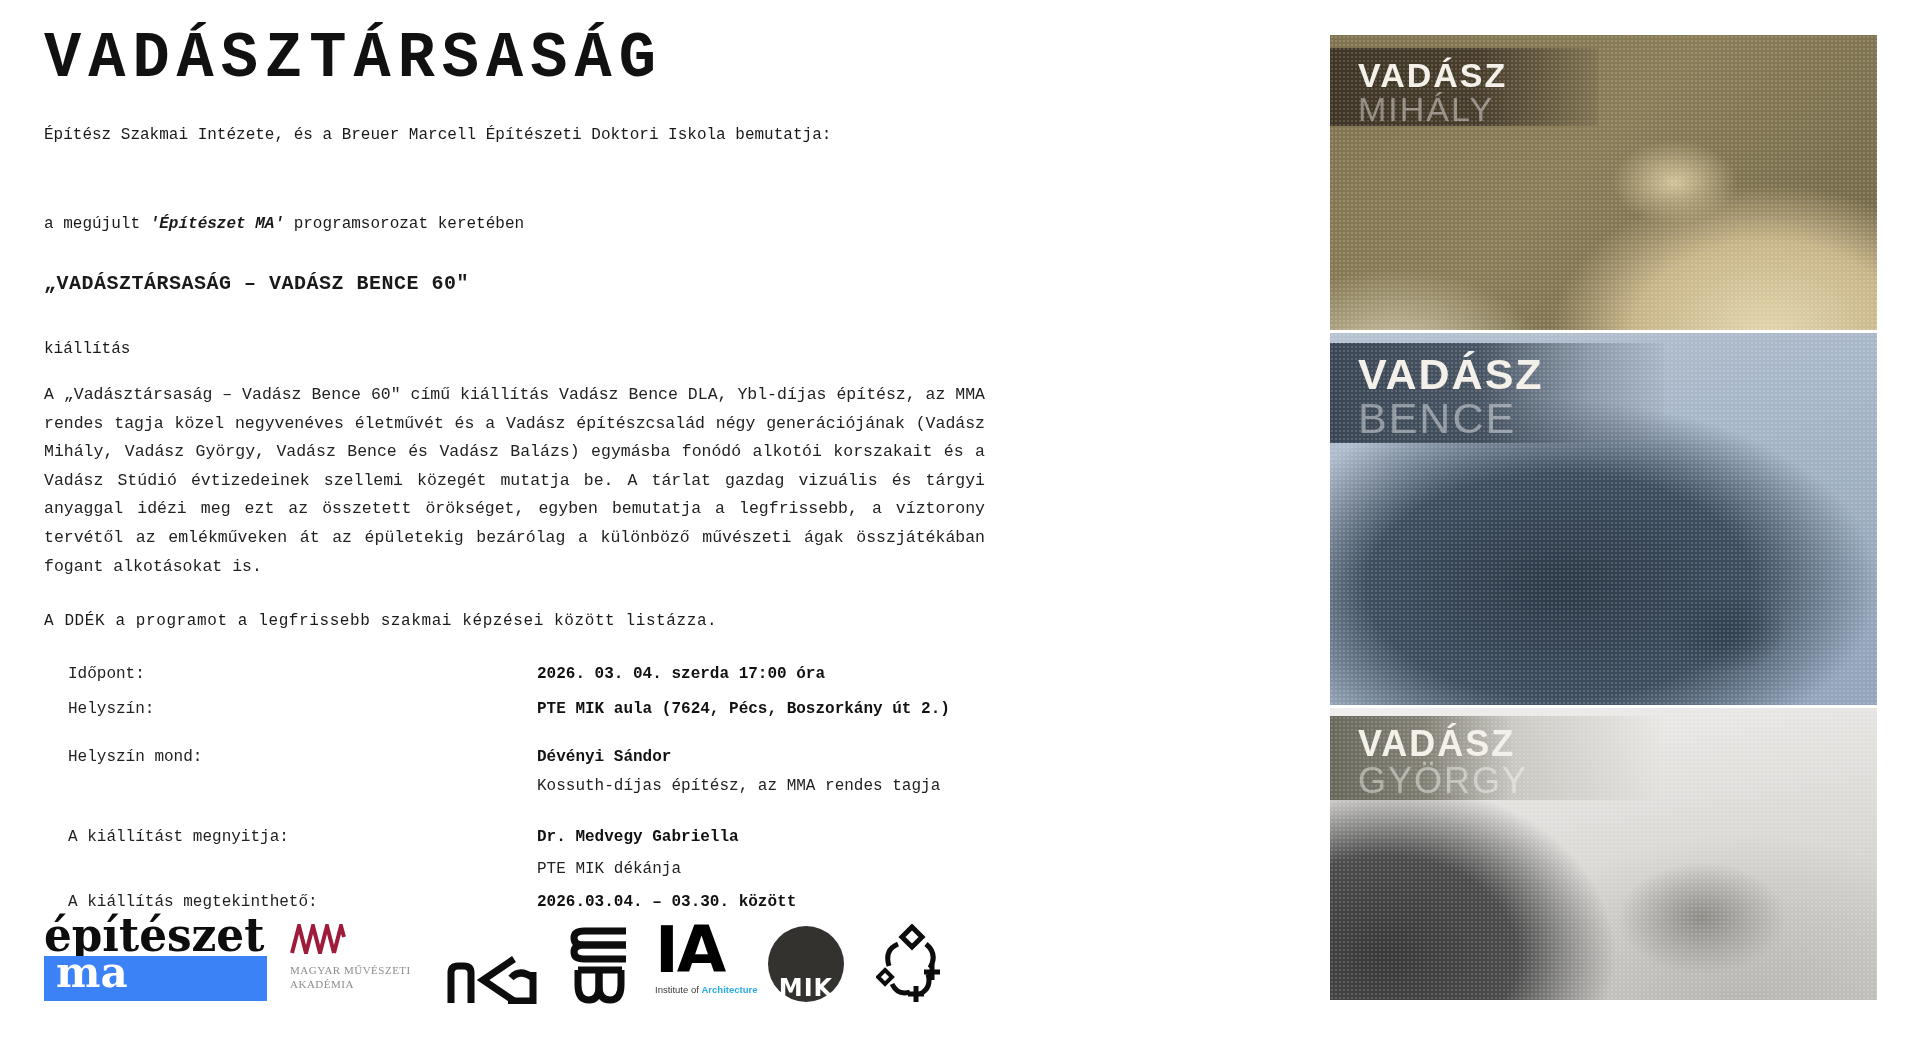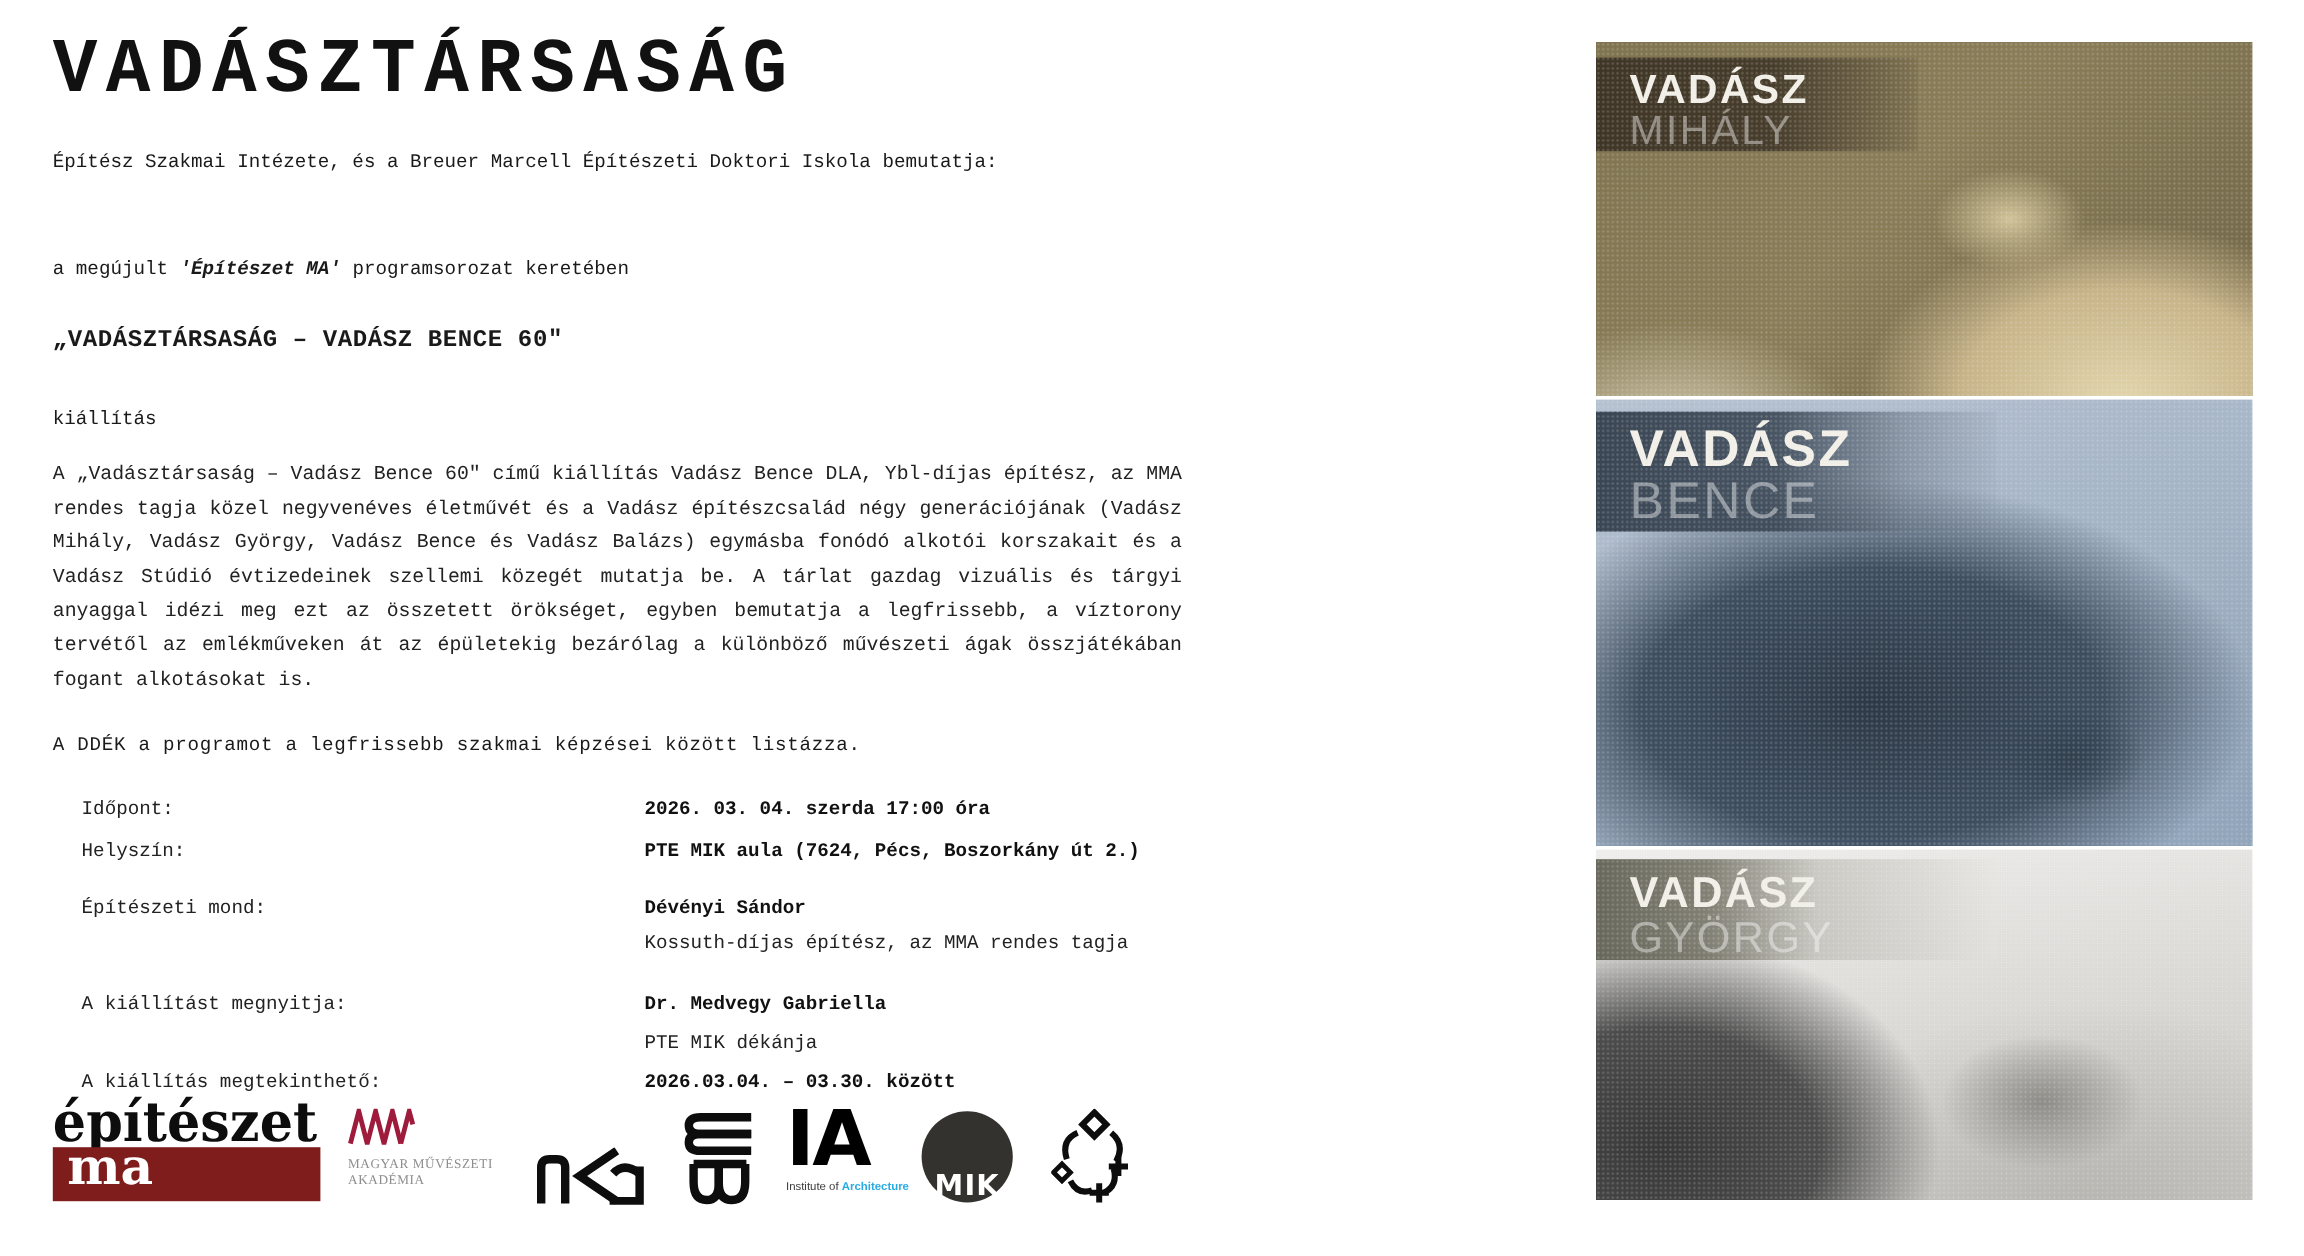--- a/index.html
+++ b/index.html
@@ -25,21 +25,21 @@
     text-align:justify;text-justify:inter-word;margin:0;color:#222;
   }
   .ddek{left:44px;top:612px;font-size:16px;letter-spacing:0.6px;white-space:nowrap;}
 
   .details{left:44px;top:652px;width:960px;height:280px;}
   .d-label{position:absolute;left:0;font-size:16px;color:#222;white-space:nowrap;margin-left:24px;}
   .d-value{position:absolute;left:493px;font-size:16px;font-weight:bold;color:#111;white-space:nowrap;text-align:right;}
   .d-sub{position:absolute;left:493px;font-size:16px;font-weight:normal;color:#222;white-space:nowrap;}
   .epma{left:44px;top:908px;}
   .epma-word{font-family:"DejaVu Serif","Liberation Serif",serif;font-weight:bold;font-size:46px;color:#0d0d0d;letter-spacing:0px;display:inline-block;transform:scaleX(0.95);transform-origin:left;}
-  .epma-bar{position:absolute;left:0;top:48px;width:223px;height:45px;background:#7f1d1d;}
+  .epma-bar{position:absolute;left:0;top:48px;width:223px;height:45px;background:#3b82f6;}
   .epma-ma{font-family:"DejaVu Serif","Liberation Serif",serif;font-weight:bold;font-size:42px;color:#fff;position:absolute;left:12px;top:-8px;}
   .mma{left:290px;top:924px;width:132px;}
   .mma-text{font-family:"Liberation Serif","DejaVu Serif",serif;font-size:11px;color:#8d8d8d;letter-spacing:0.5px;line-height:14px;margin-top:4px;}
   .nka{left:446px;top:956px;}
   .bm{left:568px;top:926px;}
   .ia{left:655px;top:918px;width:110px;}
   .ia-big{font-family:"DejaVu Sans","Liberation Sans",sans-serif;font-weight:bold;font-size:64px;letter-spacing:-2px;color:#000;line-height:64px;}
   .ia-sub{font-family:"Liberation Sans","DejaVu Sans",sans-serif;font-size:9.5px;color:#3b3b3b;margin-top:2px;}
   .ia-sub b{color:#29abe2;font-weight:bold;}
   .mik{left:768px;top:926px;width:76px;height:76px;border-radius:50%;background:#34322f;display:flex;align-items:flex-end;justify-content:center;}
@@ -102,21 +102,21 @@
 
   <p class="abs desc">A „Vadásztársaság – Vadász Bence 60" című kiállítás Vadász Bence DLA, Ybl-díjas építész, az MMA rendes tagja közel negyvenéves életművét és a Vadász építészcsalád négy generációjának (Vadász Mihály, Vadász György, Vadász Bence és Vadász Balázs) egymásba fonódó alkotói korszakait és a Vadász Stúdió évtizedeinek szellemi közegét mutatja be. A tárlat gazdag vizuális és tárgyi anyaggal idézi meg ezt az összetett örökséget, egyben bemutatja a legfrissebb, a víztorony tervétől az emlékműveken át az épületekig bezárólag a különböző művészeti ágak összjátékában fogant alkotásokat is.</p>
 
   <div class="abs ddek">A DDÉK a programot a legfrissebb szakmai képzései között listázza.</div>
 
   <div class="abs details">
     <div class="d-label" style="top:13px">Időpont:</div>
     <div class="d-value" style="top:13px">2026. 03. 04. szerda 17:00 óra</div>
     <div class="d-label" style="top:48px">Helyszín:</div>
     <div class="d-value" style="top:48px">PTE MIK aula (7624, Pécs, Boszorkány út 2.)</div>
-    <div class="d-label" style="top:96px">Építészeti mond:</div>
+    <div class="d-label" style="top:96px">Helyszín mond:</div>
     <div class="d-value" style="top:96px">Dévényi Sándor</div>
     <div class="d-sub" style="top:125px">Kossuth-díjas építész, az MMA rendes tagja</div>
     <div class="d-label" style="top:176px">A kiállítást megnyitja:</div>
     <div class="d-value" style="top:176px">Dr. Medvegy Gabriella</div>
     <div class="d-sub" style="top:208px">PTE MIK dékánja</div>
     <div class="d-label" style="top:241px">A kiállítás megtekinthető:</div>
     <div class="d-value" style="top:241px">2026.03.04. – 03.30. között</div>
   </div>
 
   <div class="abs epma">

